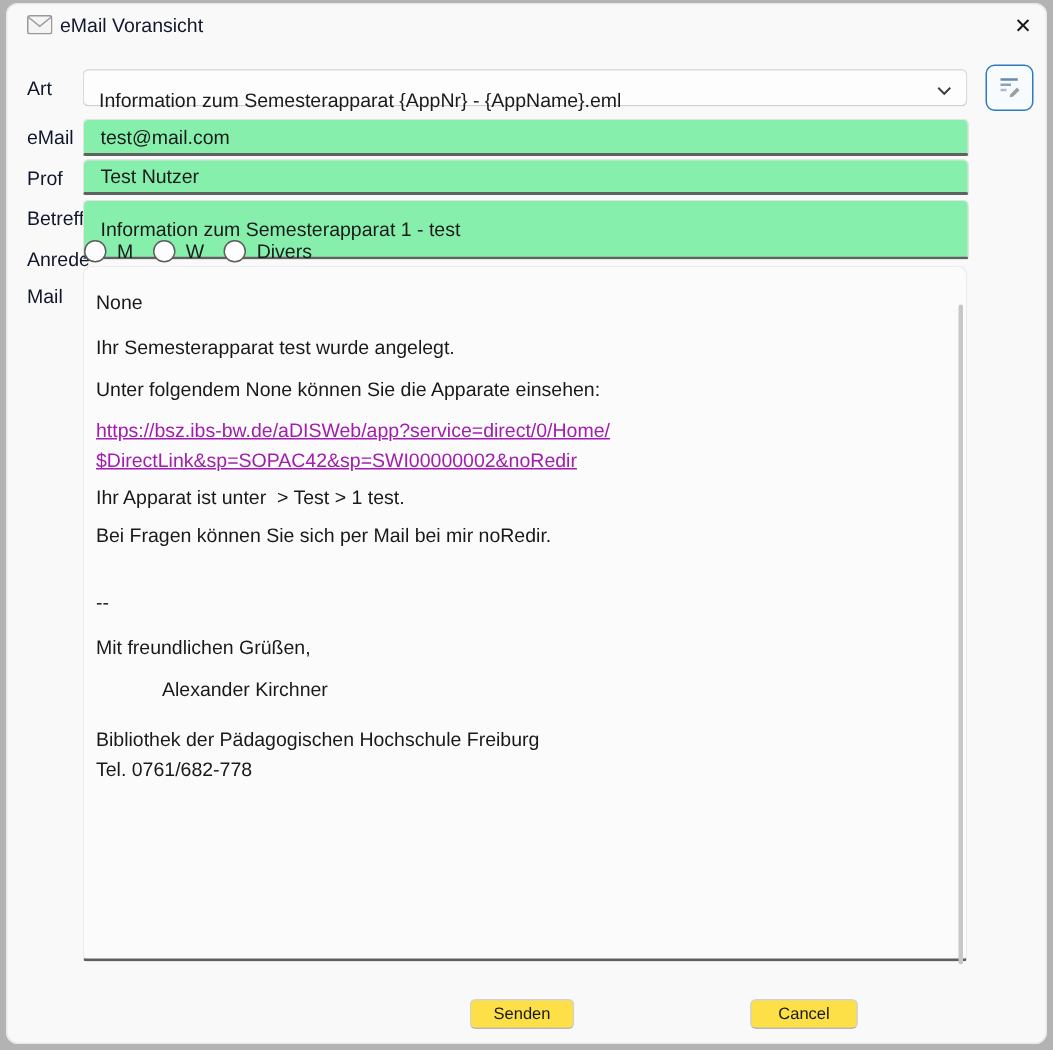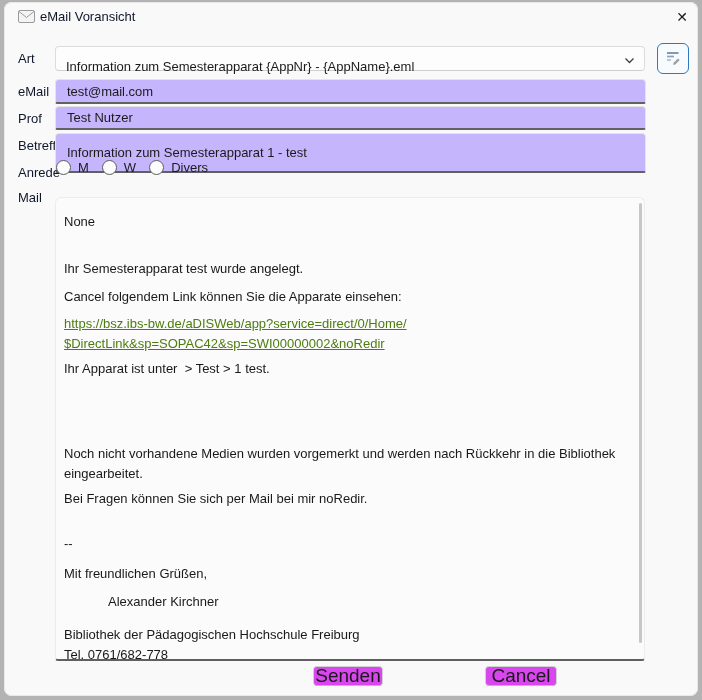--- a/index.html
+++ b/index.html
@@ -32,55 +32,55 @@
   .combo-text{white-space:nowrap;overflow:hidden;}
   .combo-chevron{position:absolute;right:9px;top:7px;}
   .edit-btn{
     position:absolute;left:657px;top:43px;width:32px;height:31px;
     box-sizing:border-box;background:#f7fbfe;border:1px solid #2e7ac0;
     border-radius:6px;display:flex;align-items:center;justify-content:center;
     cursor:pointer;padding:0;
   }
   .input{
     position:absolute;left:55px;box-sizing:border-box;
-    background:#c4b5fd;border:1px solid #e4e4e4;
+    background:#86efac;border:1px solid #e4e4e4;
     border-bottom:2px solid #616161;border-radius:4px 4px 2px 2px;
     padding:0 11px;font-family:inherit;font-size:13px;color:#1b1b1b;outline:none;
   }
   .radio-group{
     position:absolute;left:56px;top:159px;height:16px;
     display:flex;align-items:center;gap:13px;
   }
   .radio-item{display:flex;align-items:center;gap:7px;cursor:pointer;}
   .radio-circle{
     width:13px;height:13px;border:1px solid #5d5d5d;border-radius:50%;
     background:#fdfdfd;display:inline-block;
   }
   .mail-area{
-    position:absolute;left:55px;top:197px;width:590px;height:464px;
+    position:absolute;left:55px;top:177px;width:590px;height:464px;
     box-sizing:border-box;background:#fbfbfb;
     border:1px solid #ececec;border-bottom:2px solid #5f5f5f;
     border-radius:6px 6px 3px 3px;
     padding:14px 24px 0 8px;overflow:hidden;
     line-height:20px;color:#191919;
   }
   .mail-area .p{white-space:pre-wrap;margin:0;}
-  .mail-link{color:#4d7c0f;text-decoration:underline;white-space:pre-wrap;display:inline-block;cursor:pointer;}
+  .mail-link{color:#a21caf;text-decoration:underline;white-space:pre-wrap;display:inline-block;cursor:pointer;}
   .scroll-thumb{
     position:absolute;left:639px;top:203px;width:3px;height:440px;
     background:#c7c7c7;border-radius:2px;
   }
   .btn{
     position:absolute;top:666px;height:20px;box-sizing:border-box;
-    background:#d946ef;border:1px solid #d2d2d2;border-bottom-color:#b9b9b9;
-    border-radius:4px;font-family:inherit;font-size:19px;color:#191919;
+    background:#fde047;border:1px solid #d2d2d2;border-bottom-color:#b9b9b9;
+    border-radius:4px;font-family:inherit;font-size:11px;color:#191919;
     display:flex;align-items:center;justify-content:center;cursor:pointer;padding:0;
   }
   .btn-send{left:313px;width:70px;}
-  .btn-cancel{left:485px;width:72px;}
+  .btn-cancel{left:500px;width:72px;}
 </style>
 </head>
 <body>
 
 <div class="frame">
   <div class="dialog"></div>
 
   <span class="titlebar-icon">
     <svg width="17" height="13" viewBox="0 0 17 13">
       <rect x="0.5" y="0.5" width="16" height="12" rx="1.5" fill="#f4f4f4" stroke="#9a9a9a"></rect>
@@ -131,29 +131,27 @@
     </span>
     <span class="radio-item">
       <span class="radio-circle"></span>
       <span>Divers</span>
     </span>
   </div>
 
   <span class="lbl" style="top:190px;">Mail</span>
   <div class="mail-area">
     <div class="p">None</div>
-    <div class="p" style="margin-top:27px;">Ihr Semesterapparat test wurde angelegt.</div>
-    <div class="p" style="margin-top:8px;">Cancel folgendem Link können Sie die Apparate einsehen:</div>
+    <div class="p" style="margin-top:10px;">Ihr Semesterapparat test wurde angelegt.</div>
+    <div class="p" style="margin-top:8px;">Unter folgendem None können Sie die Apparate einsehen:</div>
     <div style="margin-top:7px;">
       <a class="mail-link">https://bsz.ibs-bw.de/aDISWeb/app?service=direct/0/Home/
 $DirectLink&amp;sp=SOPAC42&amp;sp=SWI00000002&amp;noRedir</a>
     </div>
     <div class="p" style="margin-top:5px;">Ihr Apparat ist unter  &gt; Test &gt; 1 test.</div>
-    <div class="p" style="margin-top:65px;">Noch nicht vorhandene Medien wurden vorgemerkt und werden nach Rückkehr in die Bibliothek
-eingearbeitet.</div>
     <div class="p" style="margin-top:5px;">Bei Fragen können Sie sich per Mail bei mir noRedir.</div>
     <div class="p" style="margin-top:25px;">--</div>
     <div class="p" style="margin-top:10px;">Mit freundlichen Grüßen,</div>
     <div class="p" style="margin-top:8px;margin-left:44px;">Alexander Kirchner</div>
     <div class="p" style="margin-top:13px;">Bibliothek der Pädagogischen Hochschule Freiburg
 Tel. 0761/682-778</div>
   </div>
   <div class="scroll-thumb"></div>
 
   <button class="btn btn-send">Senden</button>

